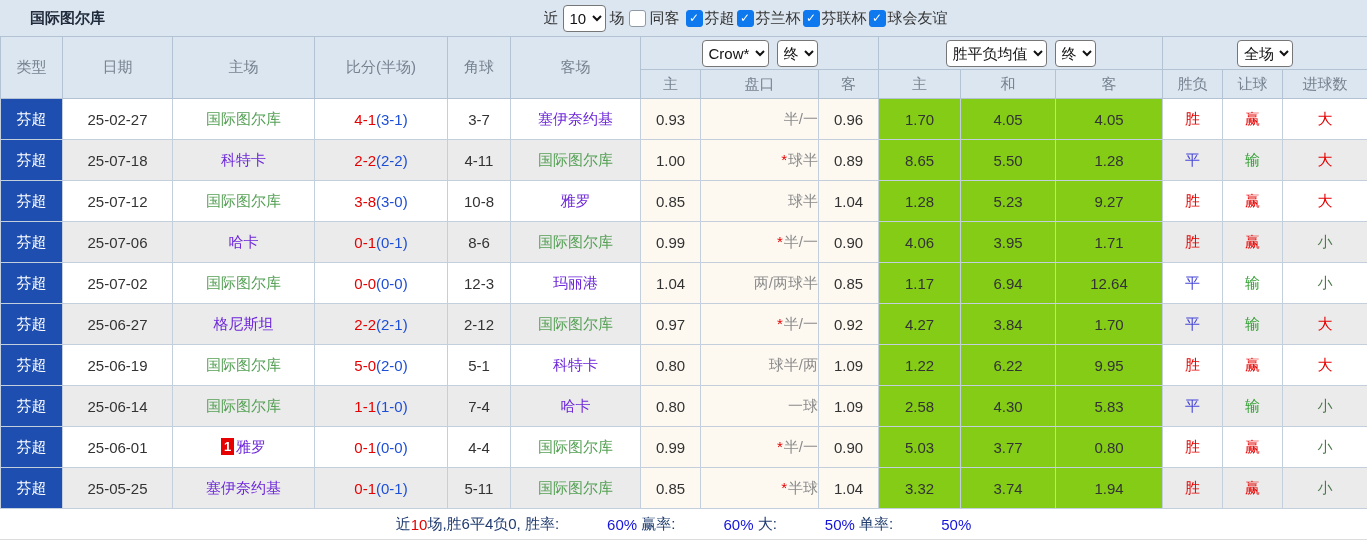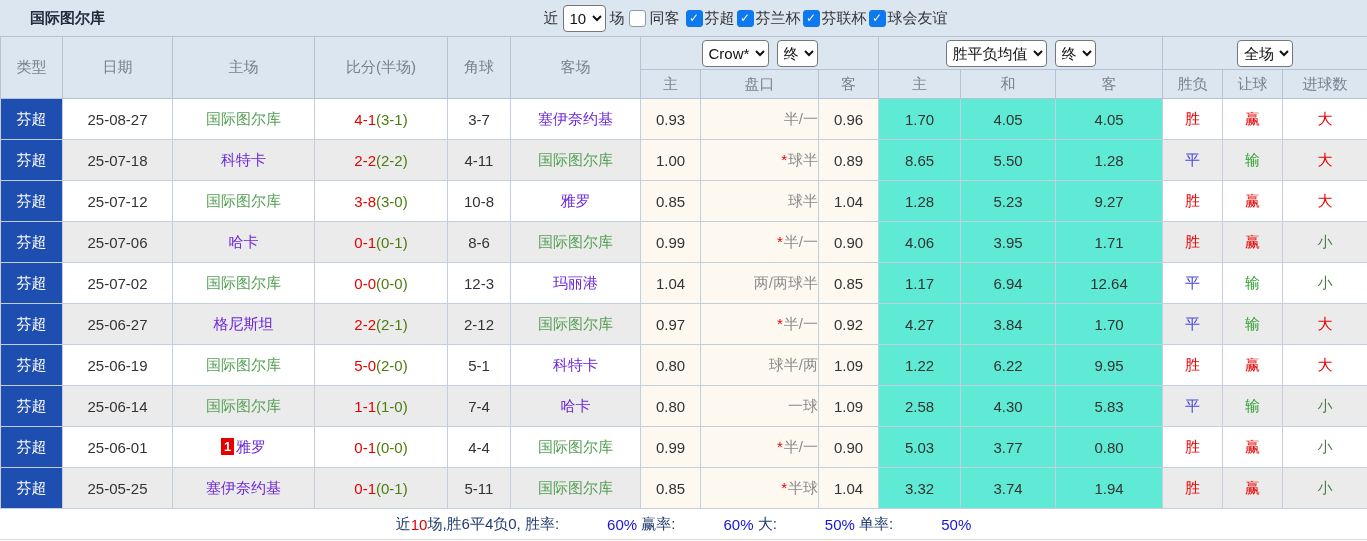--- a/index.html
+++ b/index.html
@@ -41,31 +41,31 @@
     background:#dce6f1; color:#76828f; font-weight:normal; font-size:15px;
     border-color:#b3c3d4;
   }
   .hr1 th { height:33px; }
   .hr2 th { height:29px; }
   .selwrap { display:flex; justify-content:center; gap:8px; }
   tbody td { height:41px; background:#fff; font-size:15px; color:#333; }
   tbody tr.alt td { background:#ebebeb; }
   tbody tr td.c-league { background:#1d4eb0; color:#fff; }
   tbody tr td.c-odds  { background:#fdf9f1; }
-  tbody tr td.c-avg   { background:#5eead4; }
+  tbody tr td.c-avg   { background:#84cc16; }
   .c-pan { color:#8a8a8a;text-align:right; }
   .star { color:#e60000; margin-right:1px; }
   .team { color:#6d28d9; }
   .team.focus { color:#55a055; }
   .redcard {
     display:inline-block; background:#e60000; color:#fff; font-weight:bold;
     font-size:13px; line-height:17px; padding:0 3px; margin-right:2px; vertical-align:1px;
   }
   .ft { color:#e60000; }
-  .ht { color:#4d7c0f; }
+  .ht { color:#1d4ed8; }
   .red { color:#e60000; }
   .blue { color:#4646d8; }
   .green { color:#33a033; }
   .dgreen { color:#4c7a4c; }
   
   .footer {
     height:31px; display:flex; align-items:center; justify-content:center;
     border-bottom:1px solid #dcdcdc; background:#fff; font-size:15px; white-space:pre;
   }
   .f-base { color:#1e3a6e; }
@@ -163,21 +163,21 @@
       <th>和</th>
       <th>客</th>
       <th>胜负</th>
       <th>让球</th>
       <th>进球数</th>
     </tr>
   </thead>
   <tbody>
       <tr>
     <td class="c-league">芬超</td>
-    <td class="c-date">25-08-27</td>
+    <td class="c-date">25-02-27</td>
     <td class="c-home"><span class="team focus">国际图尔库</span></td>
     <td class="c-score"><span class="ft">4-1</span><span class="ht">(3-1)</span></td>
     <td class="c-corner">3-7</td>
     <td class="c-away"><span class="team">塞伊奈约基</span></td>
     <td class="c-odds">0.93</td>
     <td class="c-odds c-pan">半/一</td>
     <td class="c-odds">0.96</td>
     <td class="c-avg">1.70</td>
     <td class="c-avg">4.05</td>
     <td class="c-avg">4.05</td>

